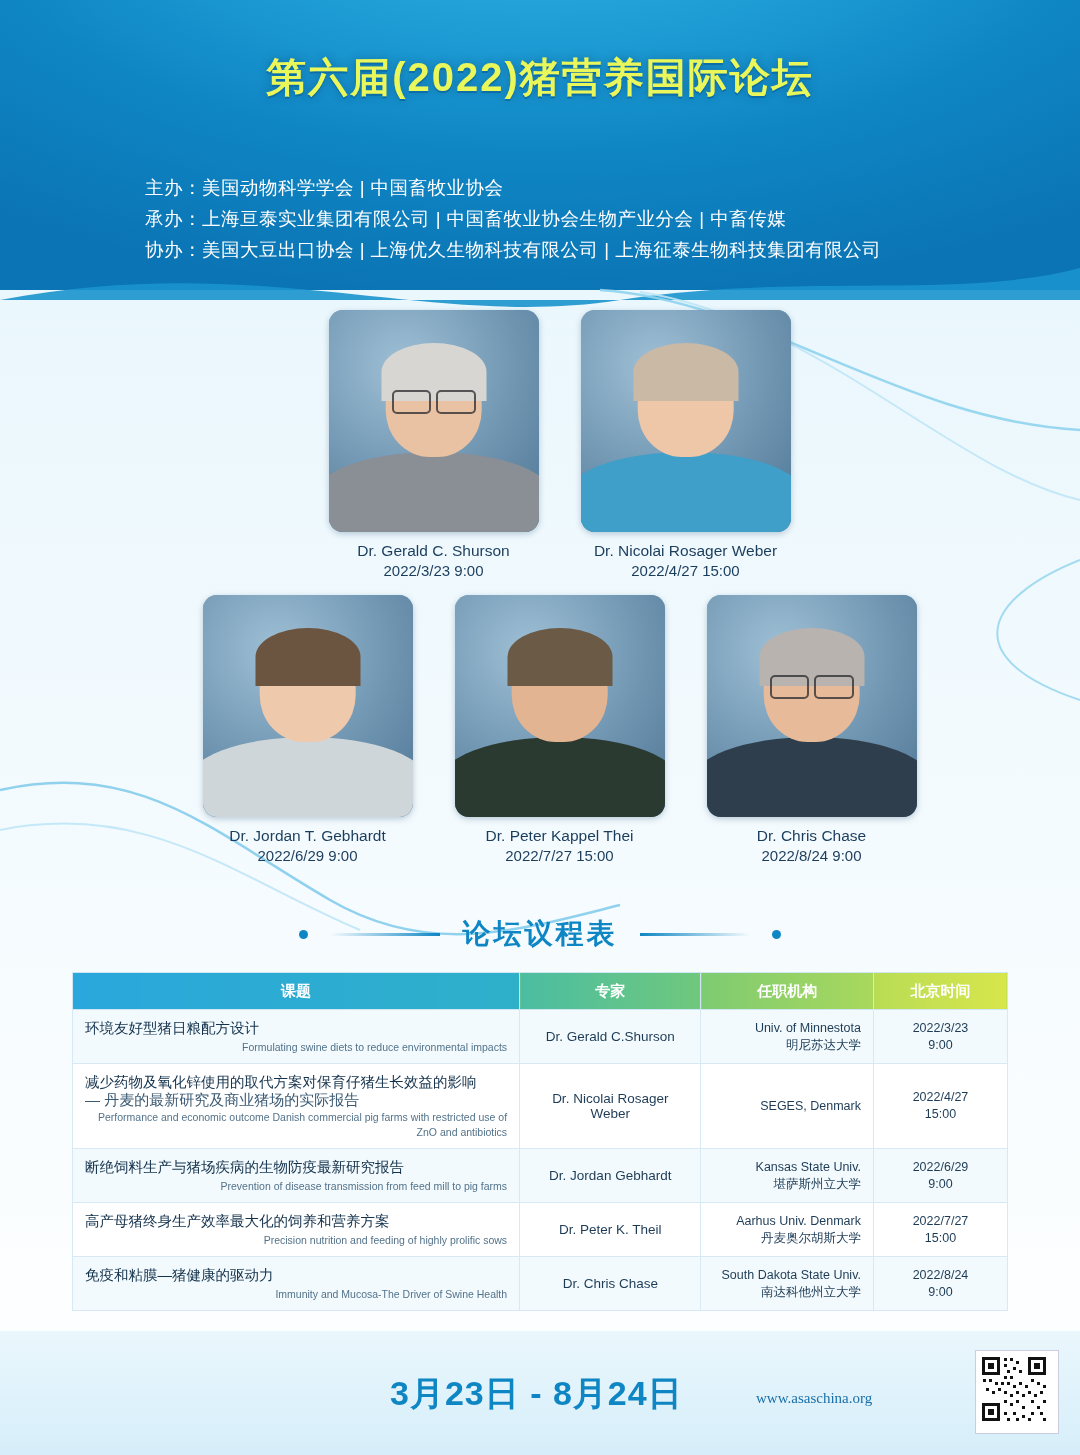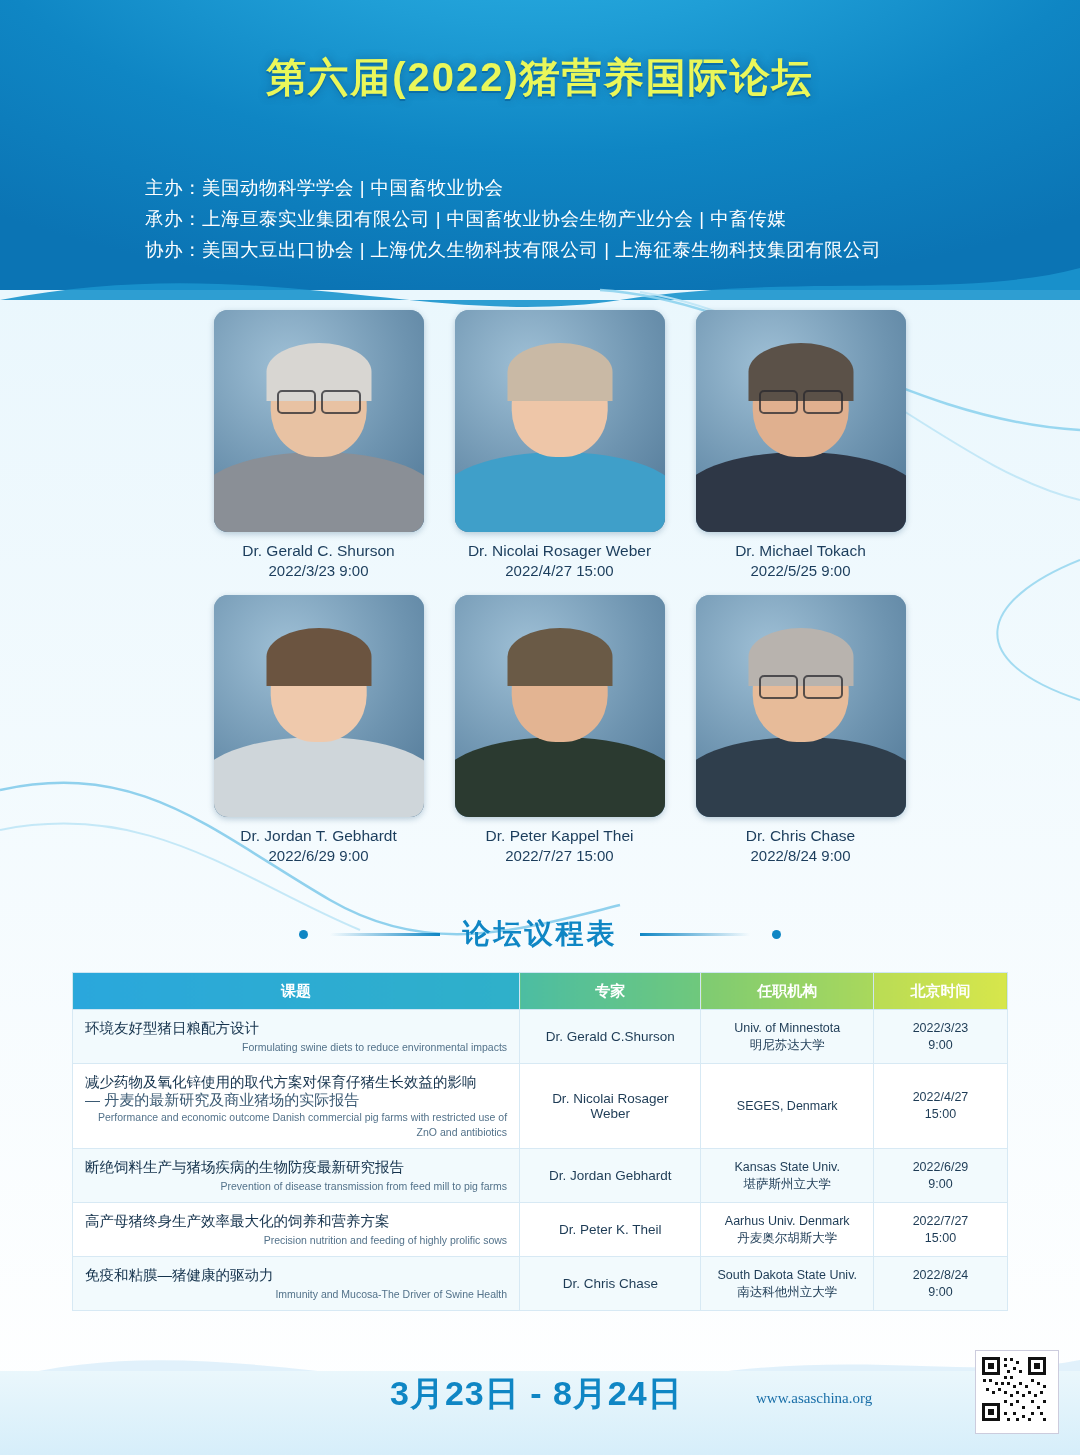--- a/index.html
+++ b/index.html
@@ -33,21 +33,21 @@
     font-size:29px;font-weight:bold;color:#fdfd9a;
     font-family:"Liberation Serif","DejaVu Serif",serif;
     text-shadow:0 1px 2px rgba(0,50,90,.4);
   }
   .org-lines{position:absolute;left:145px;top:172px;color:#ffffff;font-size:18.5px;line-height:31px;}
   .org-lines div{white-space:nowrap;}
   .org-lines .lbl{letter-spacing:.5px;}
 
   
   .speakers{position:absolute;left:0;top:310px;width:1080px;}
-  .row{display:flex;justify-content:center;gap:31px;margin-bottom:16px;padding-left:39px;}
+  .row{display:flex;justify-content:center;gap:42px;margin-bottom:16px;padding-left:39px;}
   .spk{width:210px;text-align:center;}
   .photo{
     width:210px;height:222px;border-radius:14px;overflow:hidden;
     position:relative;background:#7e9fb8;
     box-shadow:0 2px 6px rgba(0,60,100,.25);
   }
   .photo .bg{position:absolute;inset:0;background:radial-gradient(circle at 35% 25%, #9fc0d6 0%, #6e94b0 55%, #4d7493 100%);}
   .photo .shoulders{position:absolute;left:-8%;bottom:-6%;width:116%;height:42%;border-radius:50% 50% 0 0;}
   .photo .head{position:absolute;left:50%;top:20%;width:46%;height:46%;transform:translateX(-50%);border-radius:50% 50% 46% 46%;}
   .photo .hair{position:absolute;left:50%;top:15%;width:50%;height:26%;transform:translateX(-50%);border-radius:50% 50% 0 0;}
@@ -75,30 +75,30 @@
   table.agenda thead th{
     color:#ffffff;font-size:15px;font-weight:bold;height:34px;border:1px solid #cfe6f3;
   }
   thead th.c0{background:linear-gradient(90deg,#2aa7dc,#2fb0c9);}
   thead th.c1{background:linear-gradient(90deg,#4cbda2,#6fc87c);}
   thead th.c2{background:linear-gradient(90deg,#7ecb72,#a9d85c);}
   thead th.c3{background:linear-gradient(90deg,#b9dc55,#d7e64b);}
   table.agenda td{border:1px solid #d7e9f4;padding:8px 12px;vertical-align:middle;}
   td.topic{width:482px;}
   td.expert{width:172px;text-align:center;font-size:13.5px;}
-  td.org{width:162px;text-align:center;font-size:12.5px;line-height:17px;}
+  td.org{width:162px;text-align:right;font-size:12.5px;line-height:17px;}
   td.time{width:118px;text-align:center;font-size:12.5px;line-height:17px;}
   .t-cn{font-size:14.5px;color:#14324c;line-height:20px;}
   .t-sub{font-size:15px;color:#3b5a73;line-height:16px;}
   .t-en{font-size:10.5px;color:#53728a;line-height:15px;margin-top:2px;text-align:right;}
   tbody tr:nth-child(odd) td{background:#f2fafd;}
   tbody tr:nth-child(even) td{background:#ffffff;}
 
   
-  .footer{position:absolute;left:0;bottom:0;width:1080px;height:84px;background:linear-gradient(180deg,#eaf7fc 0%,#d6eefa 100%);}
+  .footer{position:absolute;left:0;bottom:0;width:1080px;height:124px;background:linear-gradient(180deg,#eaf7fc 0%,#d6eefa 100%);}
   .dates{position:absolute;left:390px;bottom:38px;font-size:34px;font-weight:bold;color:#0f86c4;letter-spacing:1px;}
   .url{position:absolute;left:756px;bottom:48px;font-size:15px;color:#1a6fa8;font-family:"Liberation Serif",serif;}
   .qr{position:absolute;right:22px;bottom:22px;width:76px;height:76px;background:#fff;padding:3px;box-shadow:0 0 0 1px #ccd;}
   .qr svg{display:block;}
 </style>
 </head>
 <body>
 
 <div class="poster">
 
@@ -147,34 +147,20 @@
       </div>
       <div class="spk">
         <div class="photo">
           <div class="bg"></div>
           <div class="shoulders" style="background:#3f9fc9"></div>
           <div class="head" style="background:#eec6a8"></div>
           <div class="hair" style="background:#c9b9a5"></div>
         </div>
         <div class="name">Dr. Nicolai Rosager Weber</div>
         <div class="date">2022/4/27  15:00</div>
-      </div>
-      <div class="spk">
-        <div class="photo">
-          <div class="bg"></div>
-          <div class="shoulders" style="background:#2e3746"></div>
-          <div class="head" style="background:#e0b08f"></div>
-          <div class="hair" style="background:#5b5148"></div>
-          <div class="glasses">
-              <i></i>
-              <i></i>
-            </div>
-        </div>
-        <div class="name">Dr. Michael Tokach</div>
-        <div class="date">2022/5/25   9:00</div>
       </div>
     </div>
     <div class="row">
       <div class="spk">
         <div class="photo">
           <div class="bg"></div>
           <div class="shoulders" style="background:#cfd6da"></div>
           <div class="head" style="background:#efc9ac"></div>
           <div class="hair" style="background:#6b5440"></div>
         </div>

